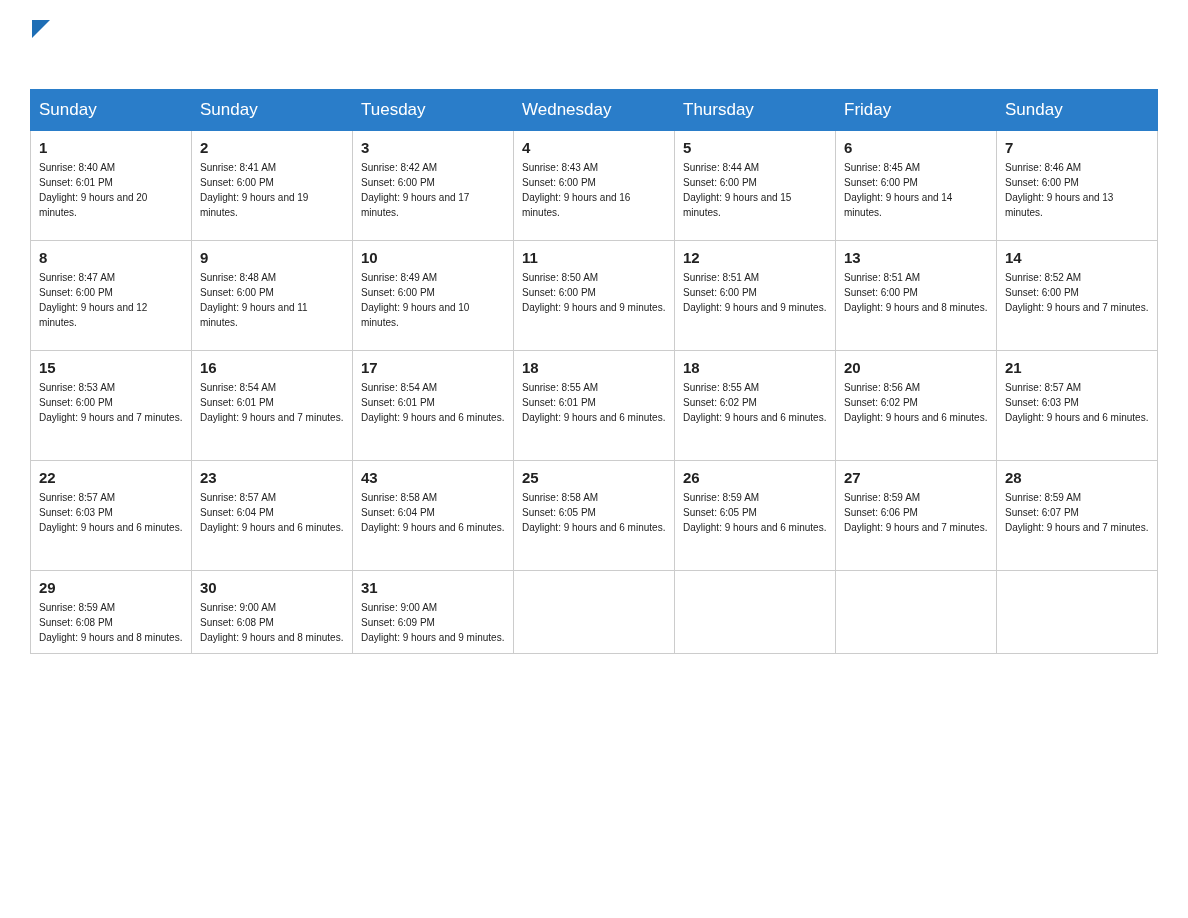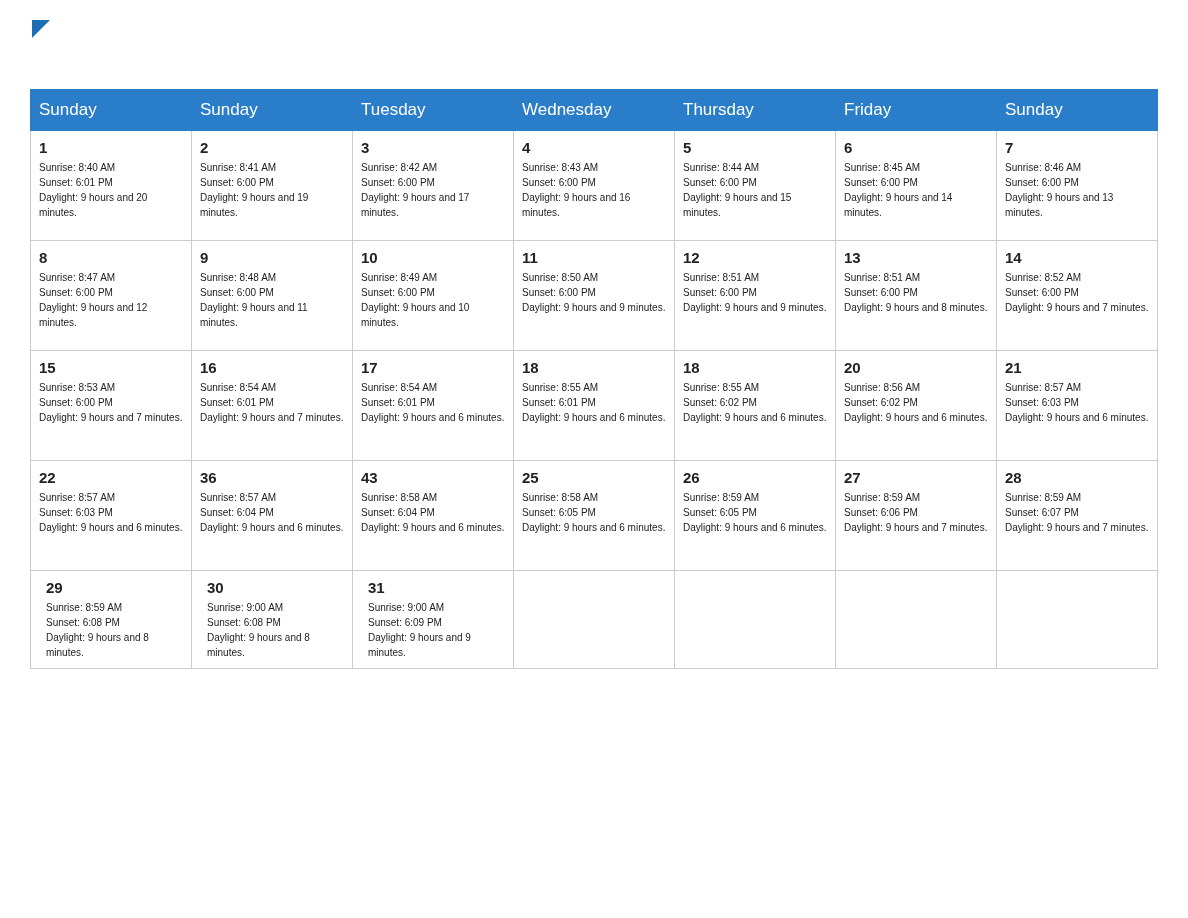--- a/index.html
+++ b/index.html
@@ -73,21 +73,20 @@
       margin-bottom: 4px;
       display: block;
     }
     .day-info {
       font-size: 10px;
       line-height: 1.5;
       color: #222;
     }
     tr:last-child td {
       height: auto;
-      padding-left: 15px;
     }
     .logo-top {
       display: flex;
       align-items: baseline;
     }
   </style>
 </head>
 <body>
 
 <div class="header">
@@ -212,21 +211,21 @@
           <span class="day-num">21</span>
           <div class="day-info">Sunrise: 8:57 AM<br>Sunset: 6:03 PM<br>Daylight: 9 hours and 6 minutes.</div>
         </td>
       </tr>
       <tr>
         <td>
           <span class="day-num">22</span>
           <div class="day-info">Sunrise: 8:57 AM<br>Sunset: 6:03 PM<br>Daylight: 9 hours and 6 minutes.</div>
         </td>
         <td>
-          <span class="day-num">36</span>
+          <span class="day-num">23</span>
           <div class="day-info">Sunrise: 8:57 AM<br>Sunset: 6:04 PM<br>Daylight: 9 hours and 6 minutes.</div>
         </td>
         <td>
           <span class="day-num">43</span>
           <div class="day-info">Sunrise: 8:58 AM<br>Sunset: 6:04 PM<br>Daylight: 9 hours and 6 minutes.</div>
         </td>
         <td>
           <span class="day-num">25</span>
           <div class="day-info">Sunrise: 8:58 AM<br>Sunset: 6:05 PM<br>Daylight: 9 hours and 6 minutes.</div>
         </td>

